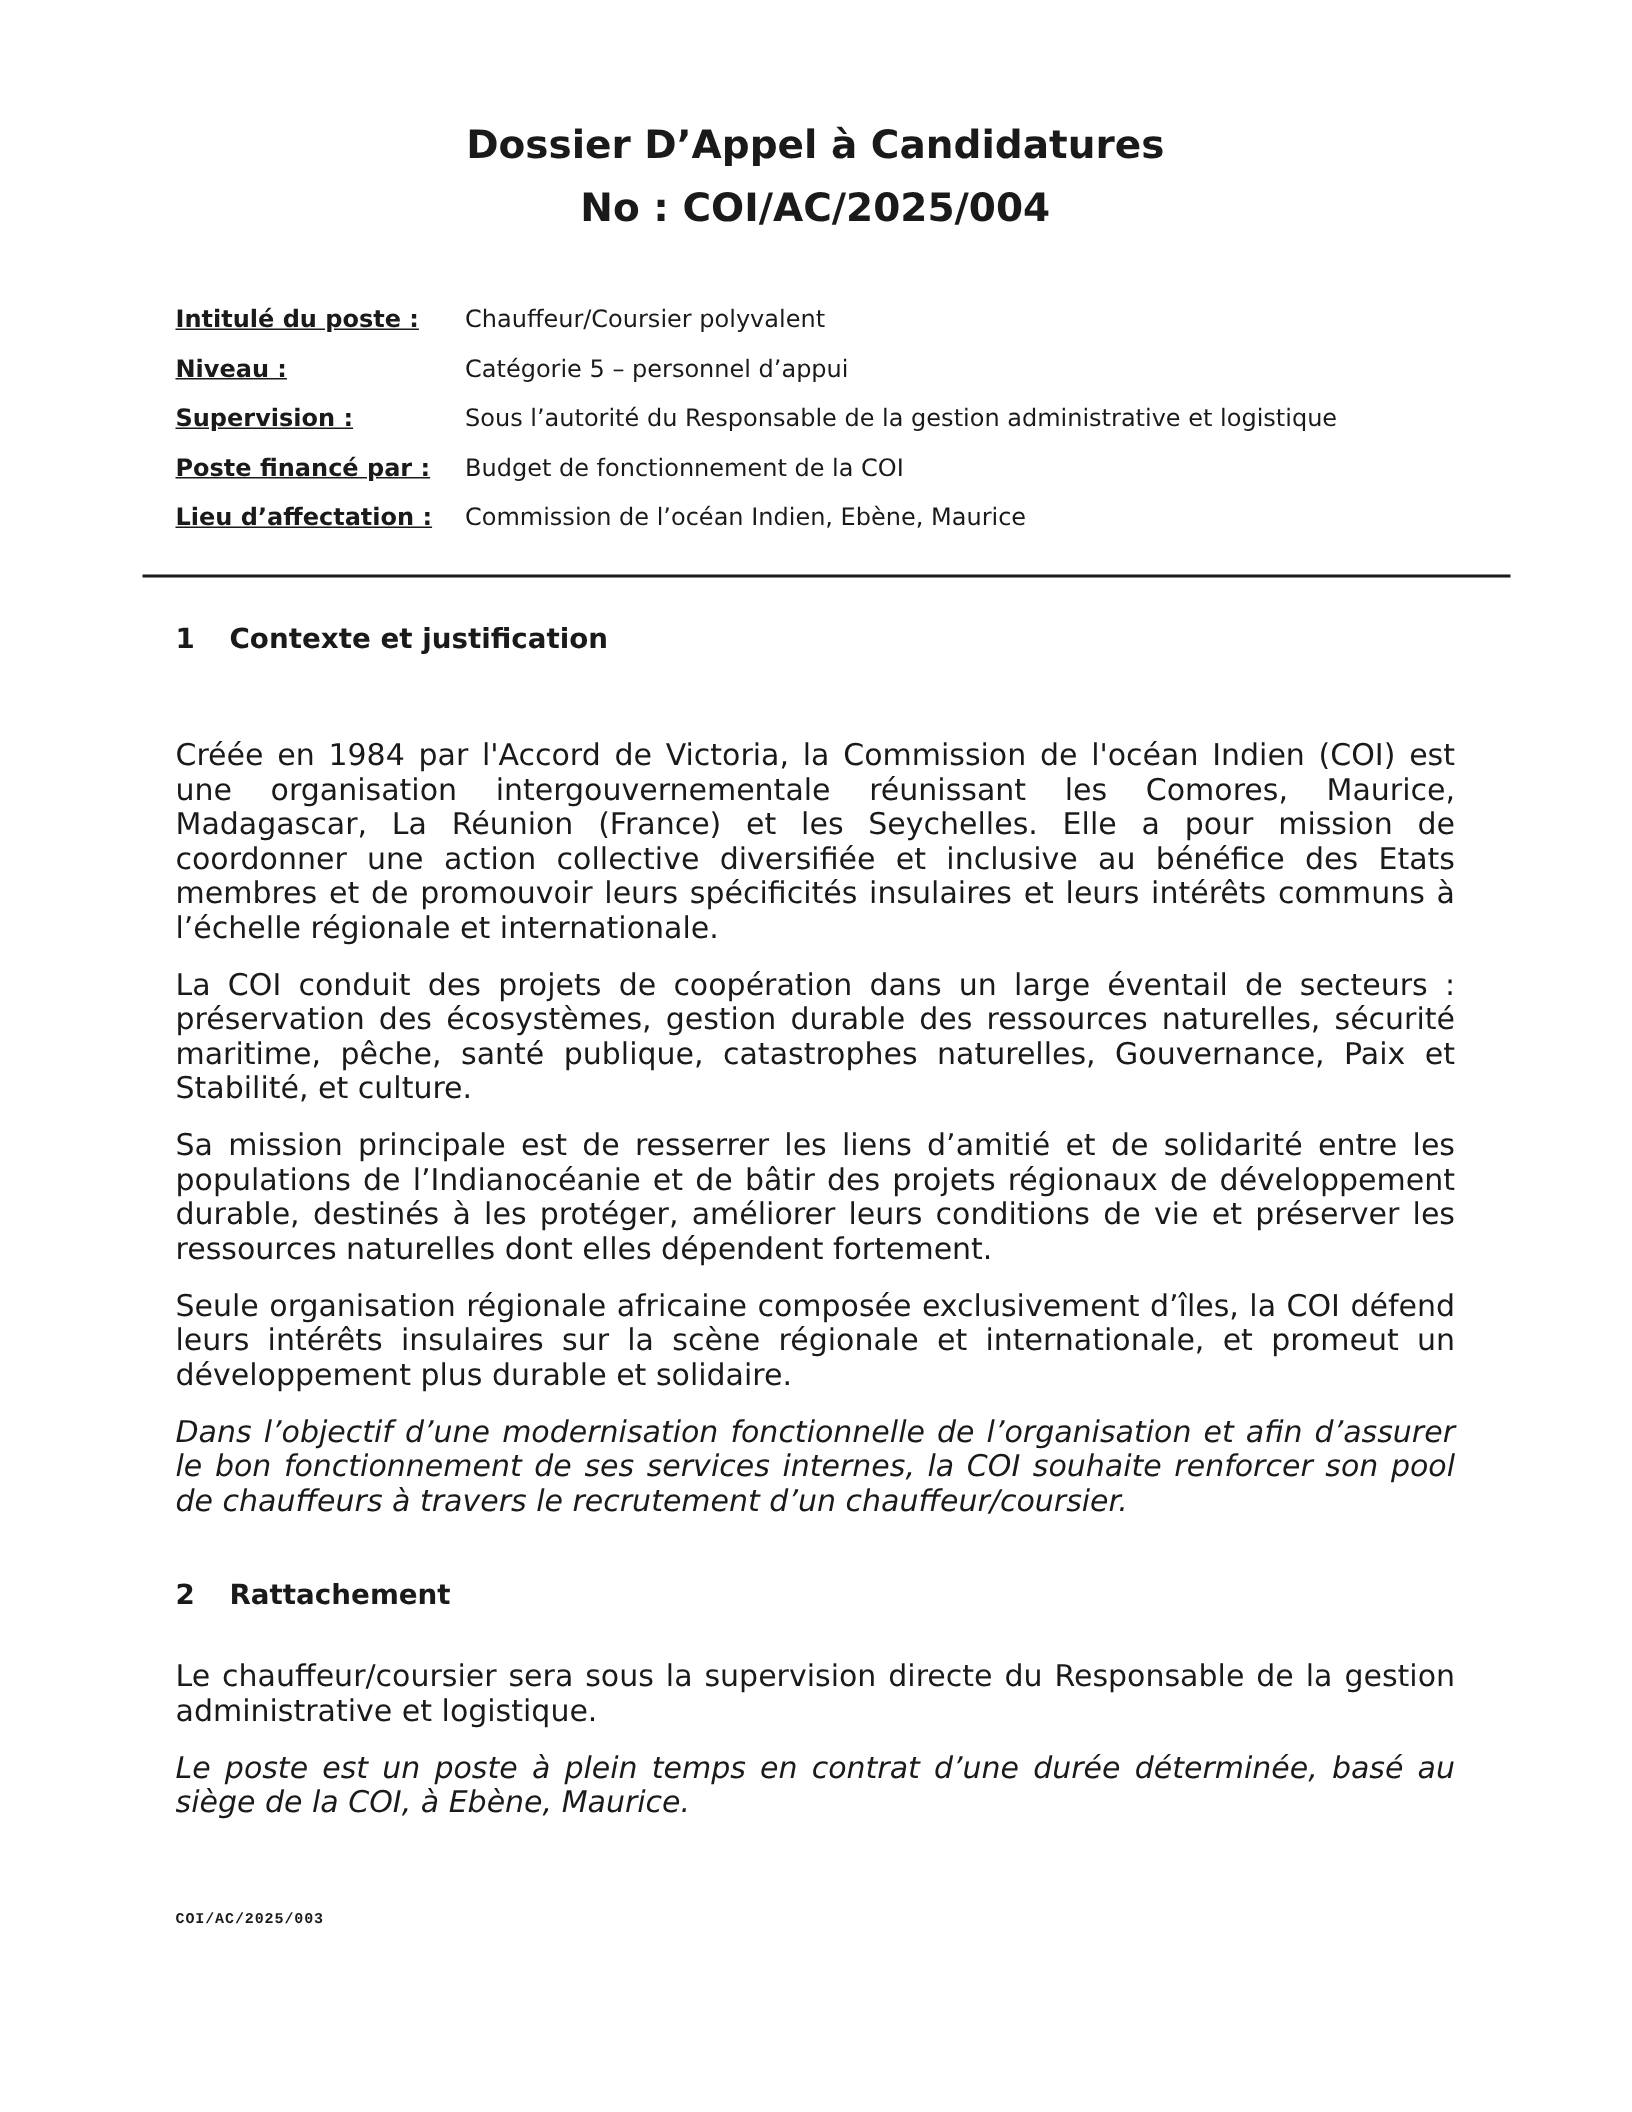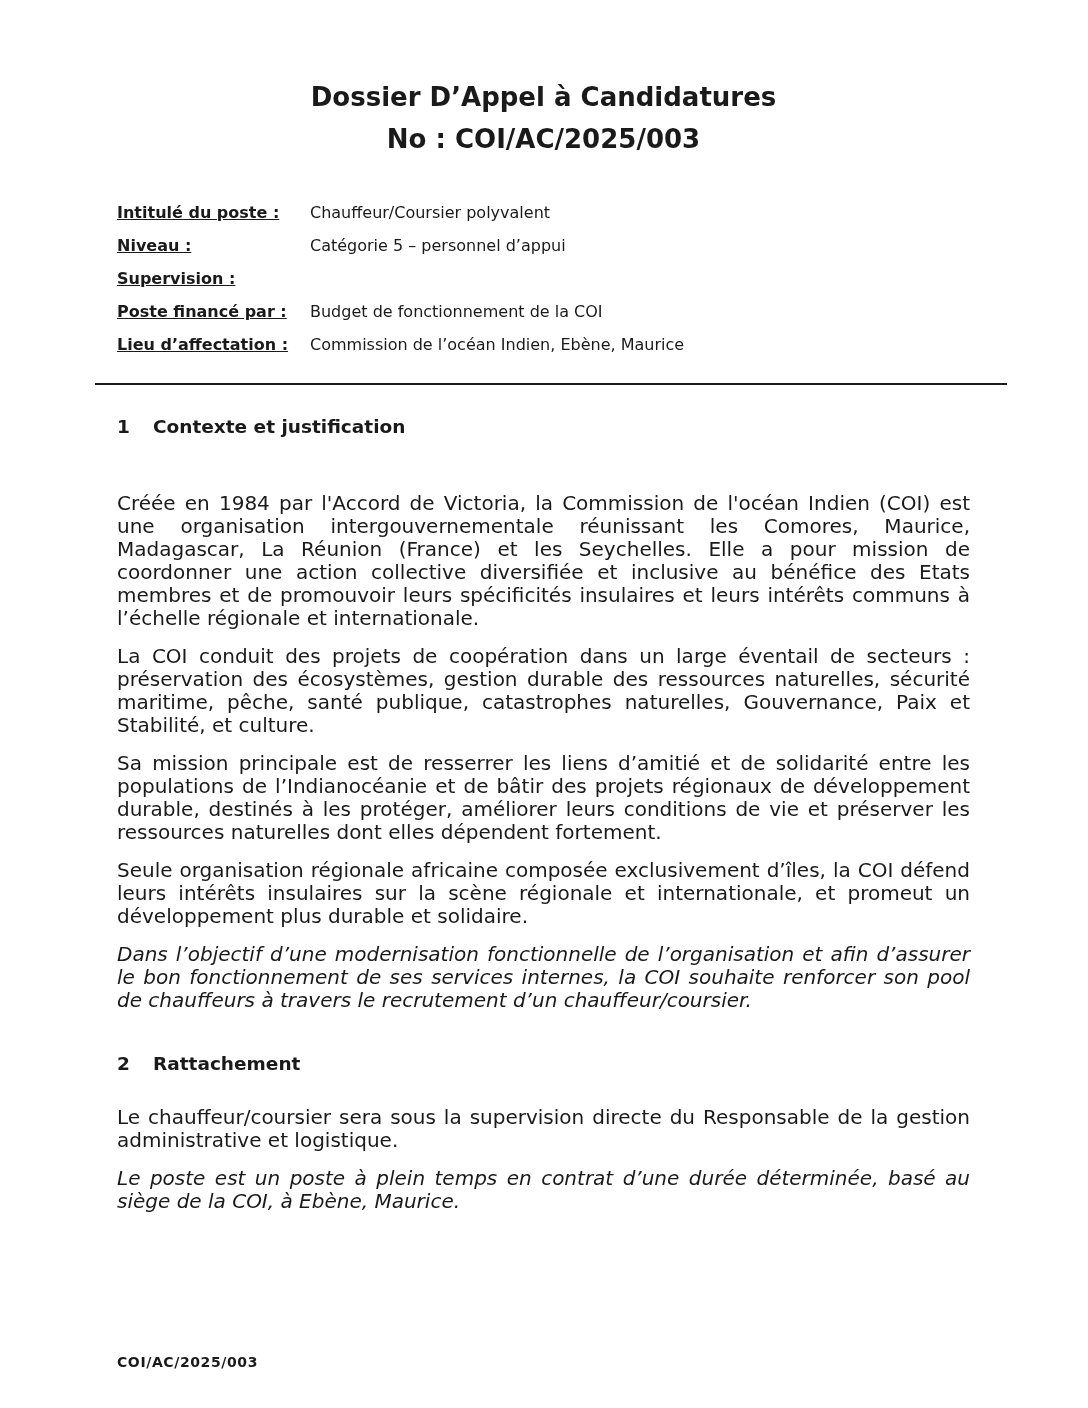--- a/index.html
+++ b/index.html
@@ -63,47 +63,49 @@
   .para {
     font-size: 20px;
     line-height: 23px;
     text-align: justify;
     margin: 0 0 15px 0;
   }
   .para:last-child { margin-bottom: 0; font-style: italic; }
   .page-footer {
     position: absolute;
     left: 117px;
-    top: 1354px;
-    font-size: 14px;
+    top: 1275px;
+    font-size: 10px;
     font-weight: bold;
     letter-spacing: 0.6px;
+    font-family: Liberation Mono, monospace;
   }
 </style>
 </head>
 <body>
 
 <div class="page">
 
   <h1 class="doc-title">
     <span class="title-line">Dossier D’Appel à Candidatures</span>
-    <span class="title-line">No : COI/AC/2025/003</span>
+    <span class="title-line">No : COI/AC/2025/004</span>
   </h1>
 
   <div class="meta-table">
     <div class="meta-row">
       <span class="meta-label">Intitulé du poste :</span>
       <span class="meta-value">Chauffeur/Coursier polyvalent</span>
     </div>
     <div class="meta-row">
       <span class="meta-label">Niveau :</span>
       <span class="meta-value">Catégorie 5 – personnel d’appui</span>
     </div>
     <div class="meta-row">
       <span class="meta-label">Supervision :</span>
+      <span class="meta-value">Sous l’autorité du Responsable de la gestion administrative et logistique</span>
     </div>
     <div class="meta-row">
       <span class="meta-label">Poste financé par :</span>
       <span class="meta-value">Budget de fonctionnement de la COI</span>
     </div>
     <div class="meta-row">
       <span class="meta-label">Lieu d’affectation :</span>
       <span class="meta-value">Commission de l’océan Indien, Ebène, Maurice</span>
     </div>
   </div>

